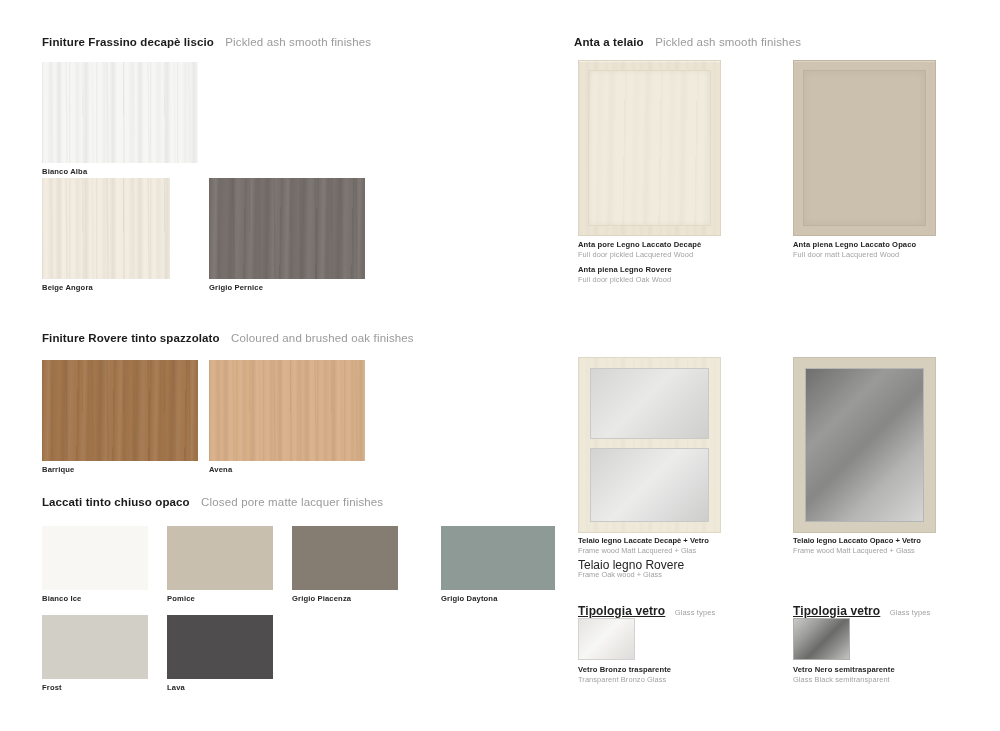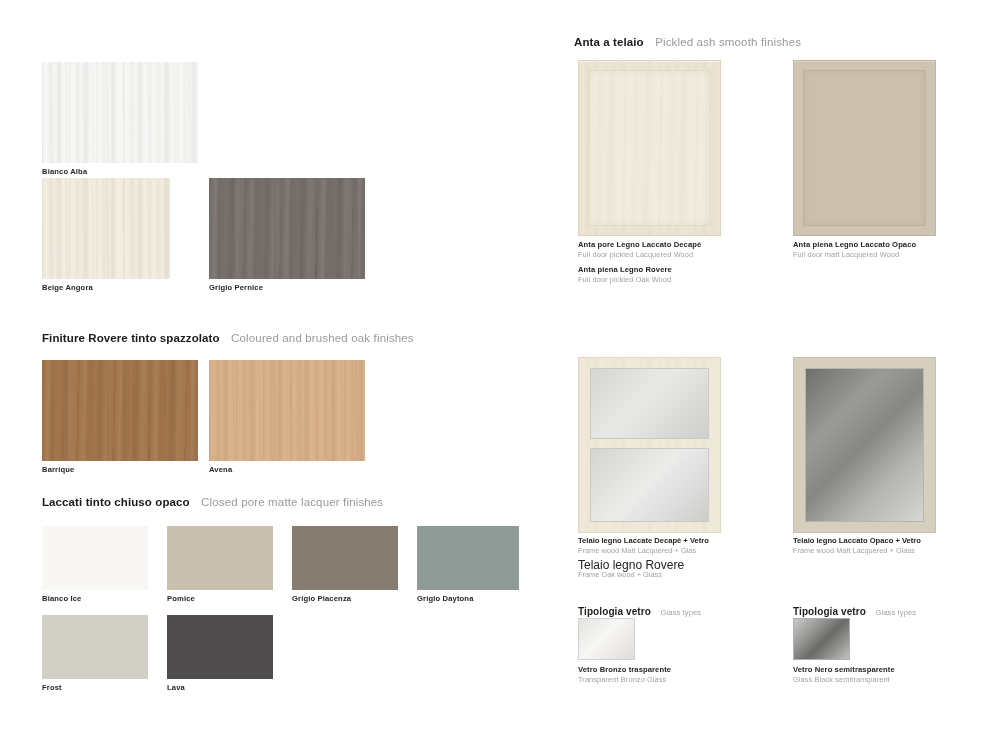--- a/index.html
+++ b/index.html
@@ -42,31 +42,35 @@
   
   .door{position:absolute;}
   .door .body{width:100%;height:100%;position:relative;box-sizing:border-box;}
   .door .inner{position:absolute;box-sizing:border-box;}
 
   .dcap{position:absolute;white-space:nowrap;}
   .dcap .t1{font-size:7.6px;font-weight:700;color:#242424;letter-spacing:.1px;line-height:10px;}
   .dcap .t2{font-size:7.4px;font-weight:400;color:#a2a2a2;letter-spacing:.1px;line-height:10px;}
 
   .gl-head{position:absolute;white-space:nowrap;}
-  .gl-head .a{font-size:10px;font-weight:700;color:#1f1f1f;letter-spacing:.1px;}
+  .gl-head .a{font-size:12px;font-weight:700;color:#1f1f1f;letter-spacing:.1px;text-decoration:underline;}
   .gl-head .b{font-size:7.6px;font-weight:400;color:#a2a2a2;margin-left:5px;letter-spacing:.1px;}
 
   .gsw{position:absolute;}
   .gsw .pane{width:100%;height:100%;box-sizing:border-box;}
 </style>
 </head>
 <body>
 
 <div class="page">
 
+  <div class="sec-head" style="left:42px;top:32px;">
+    <span class="it">Finiture Frassino decapè liscio</span>
+    <span class="en">Pickled ash smooth finishes</span>
+  </div>
 
   <div class="sw" style="left:42px;top:62px;width:156px;height:101px;">
     <div class="chip" style="background:#f6f6f5;">
       <div class="grain v1"></div>
       <div class="grain streak" style="opacity:.35"></div>
     </div>
     <div class="cap">Bianco Alba</div>
   </div>
 
   <div class="sw" style="left:42px;top:178px;width:128px;height:101px;">
@@ -116,21 +120,21 @@
     <div class="cap">Bianco Ice</div>
   </div>
   <div class="sw" style="left:167px;top:526px;width:106px;height:64px;">
     <div class="chip" style="background:#c9bfae;"></div>
     <div class="cap">Pomice</div>
   </div>
   <div class="sw" style="left:292px;top:526px;width:106px;height:64px;">
     <div class="chip" style="background:#867d72;"></div>
     <div class="cap">Grigio Piacenza</div>
   </div>
-  <div class="sw" style="left:417px;top:526px;width:102px;height:64px;">
+  <div class="sw" style="left:441px;top:526px;width:114px;height:64px;">
     <div class="chip" style="background:#8d9a96;"></div>
     <div class="cap">Grigio Daytona</div>
   </div>
   <div class="sw" style="left:42px;top:615px;width:106px;height:64px;">
     <div class="chip" style="background:#d2d0c6;"></div>
     <div class="cap">Frost</div>
   </div>
   <div class="sw" style="left:167px;top:615px;width:106px;height:64px;">
     <div class="chip" style="background:#4f4d4d;"></div>
     <div class="cap">Lava</div>

